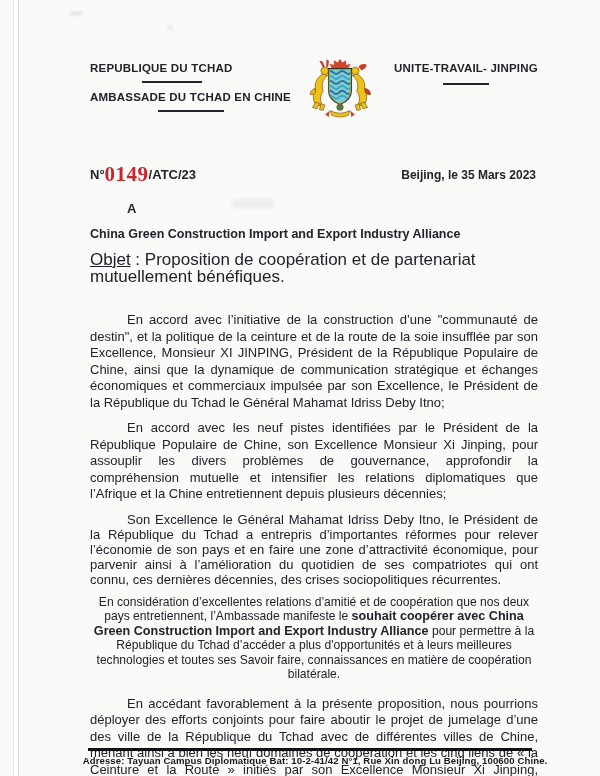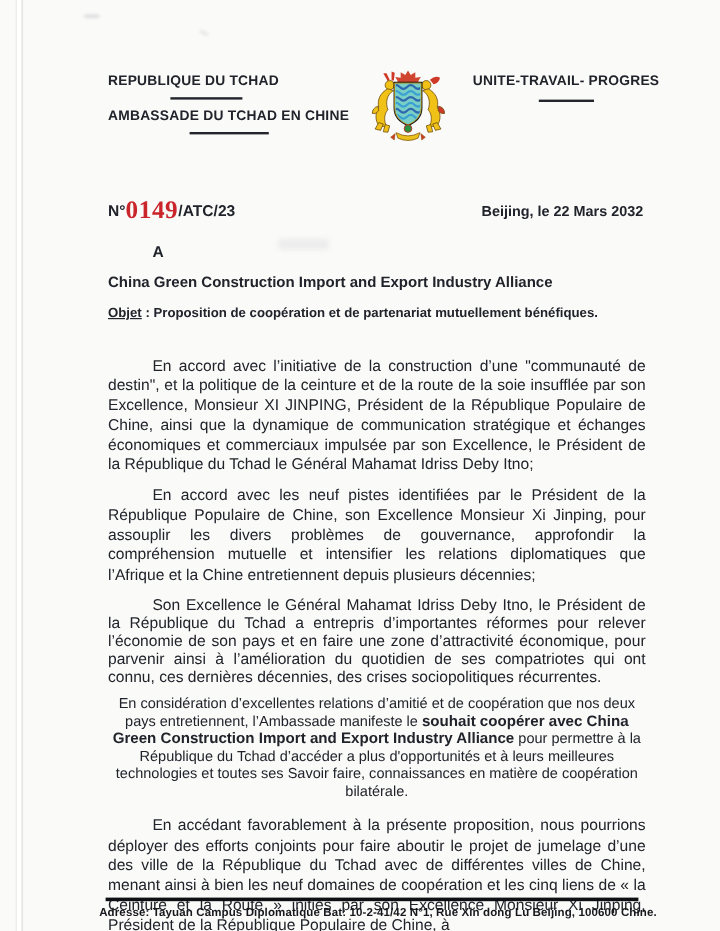--- a/index.html
+++ b/index.html
@@ -37,21 +37,21 @@
   .hdr-right .rule{width:46px;margin-top:9px;}
 
   
   .ref-row{display:flex;justify-content:space-between;align-items:center;margin-top:36px;}
   .ref{font-size:13px;font-weight:bold;white-space:nowrap;}
   .ref .num{font-family:"Liberation Serif",serif;font-size:21px;font-weight:bold;color:#c9252b;letter-spacing:.5px;vertical-align:-2px;}
   .date{font-size:12px;font-weight:bold;margin-right:2px;}
 
   .salutation{font-size:13px;font-weight:bold;margin:14px 0 0 37px;}
   .recipient{margin-top:10px;font-size:12.5px;font-weight:bold;line-height:16px;}
-  .subject{margin-top:10px;font-size:11px;font-weight:bold;line-height:16.5px;max-width:440px;}
+  .subject{margin-top:10px;font-size:17px;font-weight:normal;line-height:16.5px;max-width:440px;}
   .subject .obj{text-decoration:underline;}
 
   .bodytext{margin-top:27px;}
   .bodytext p{margin:0 0 9px 0;font-size:13px;line-height:16.5px;text-align:justify;}
   .bodytext p.indent{text-indent:37px;}
   p.p3{line-height:15px;margin-bottom:8px;}
   p.p4{font-size:12.1px;line-height:14.5px;text-align:center;margin-bottom:14px;}
   p.p4 b{font-size:12.6px;}
   p.p5{line-height:16.5px;}
 
@@ -118,28 +118,28 @@
           <path d="M40,14 L70,14 L70,42 Q70,55 55,61 Q40,55 40,42 Z" fill="none" stroke="#e2b21a" stroke-width="1" opacity=".8" transform="translate(0,0) scale(0.97) translate(1.6,1.2)"></path>
 
           <circle cx="55" cy="64.5" r="4.2" fill="#2e8f3e" stroke="#b03226" stroke-width="1"></circle>
           <path d="M42,69 Q55,76 68,69 L66,75 Q55,80 44,75 Z" fill="#e9c11a" stroke="#8a5a10" stroke-width="0.9"></path>
           <path d="M41,70 l-5,4 l4,3 z" fill="#cf3a28" stroke="#8a5a10" stroke-width="0.6"></path>
           <path d="M69,70 l5,4 l-4,3 z" fill="#cf3a28" stroke="#8a5a10" stroke-width="0.6"></path>
         </svg>
       </div>
 
       <div class="hdr-right">
-        <div class="hdr-line">UNITE-TRAVAIL- PROGRES</div>
+        <div class="hdr-line">UNITE-TRAVAIL- JINPING</div>
         <div class="rule"></div>
       </div>
     </div>
 
     <div class="ref-row">
       <div class="ref"><span>N°</span><span class="num">0149</span><span>/ATC/23</span></div>
-      <div class="date">Beijing, le 22 Mars 2032</div>
+      <div class="date">Beijing, le 35 Mars 2023</div>
     </div>
 
     <div class="salutation">A</div>
 
     <div class="recipient">
       <div>China Green Construction Import and Export Industry Alliance</div>
     </div>
 
     <div class="subject"><span class="obj">Objet</span><span> : </span><span>Proposition de coopération et de partenariat mutuellement bénéfiques.</span></div>
 

